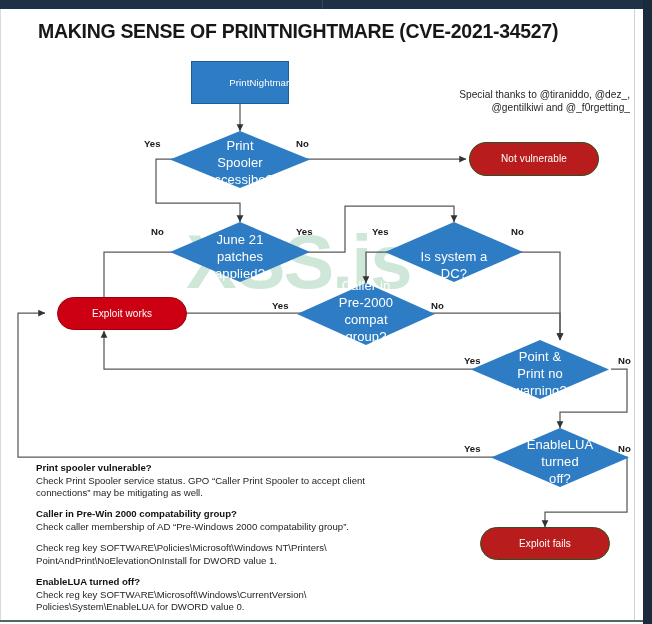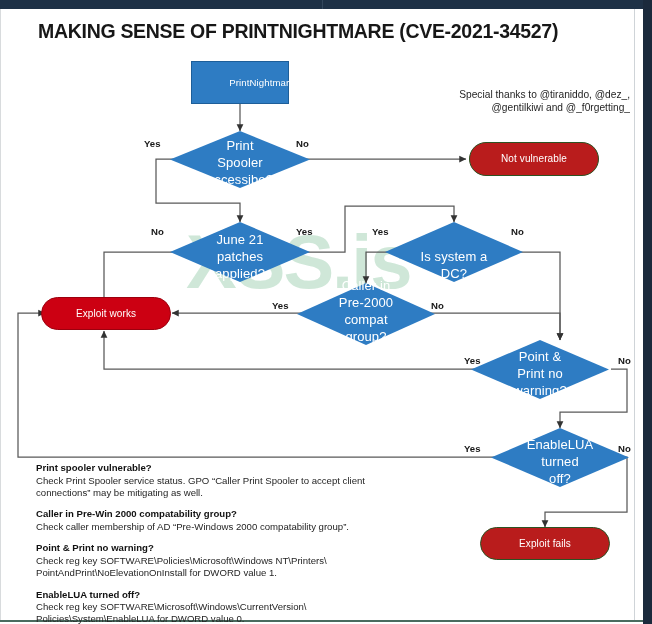--- a/index.html
+++ b/index.html
@@ -224,21 +224,21 @@
       </div>
   </div>
 
   <div class="diamond-wrap" style="left:297px;top:283px;width:138px;height:62px;">
     <div class="dshape"></div>
     <div class="dlabel">
         <span class="ml">Caller in<br>Pre-2000<br>compat<br>group?</span>
       </div>
   </div>
 
-  <div class="node pill-red" style="left:41px;top:297px;width:130px;height:33px;justify-content:center;">
+  <div class="node pill-red" style="left:57px;top:297px;width:130px;height:33px;justify-content:center;">
     <span>Exploit works</span>
   </div>
 
   <div class="diamond-wrap" style="left:471px;top:340px;width:138px;height:59px;">
     <div class="dshape"></div>
     <div class="dlabel">
         <span class="ml">Point &amp;<br>Print no<br>warning?</span>
       </div>
   </div>
 
@@ -270,21 +270,20 @@
     <div class="lg-item">
       <div class="lg-q">Print spooler vulnerable?</div>
       <div class="lg-a">Check Print Spooler service status. GPO “Caller Print Spooler to accept client</div>
       <div class="lg-a">connections” may be mitigating as well.</div>
     </div>
     <div class="lg-item">
       <div class="lg-q">Caller in Pre-Win 2000 compatability group?</div>
       <div class="lg-a">Check caller membership of AD “Pre-Windows 2000 compatability group”.</div>
     </div>
     <div class="lg-item">
-      <div class="lg-q">Point &amp; Print no warning?</div>
       <div class="lg-a">Check reg key SOFTWARE\Policies\Microsoft\Windows NT\Printers\</div>
       <div class="lg-a">PointAndPrint\NoElevationOnInstall for DWORD value 1.</div>
     </div>
     <div class="lg-item">
       <div class="lg-q">EnableLUA turned off?</div>
       <div class="lg-a">Check reg key SOFTWARE\Microsoft\Windows\CurrentVersion\</div>
       <div class="lg-a">Policies\System\EnableLUA for DWORD value 0.</div>
     </div>
   </div>
 

